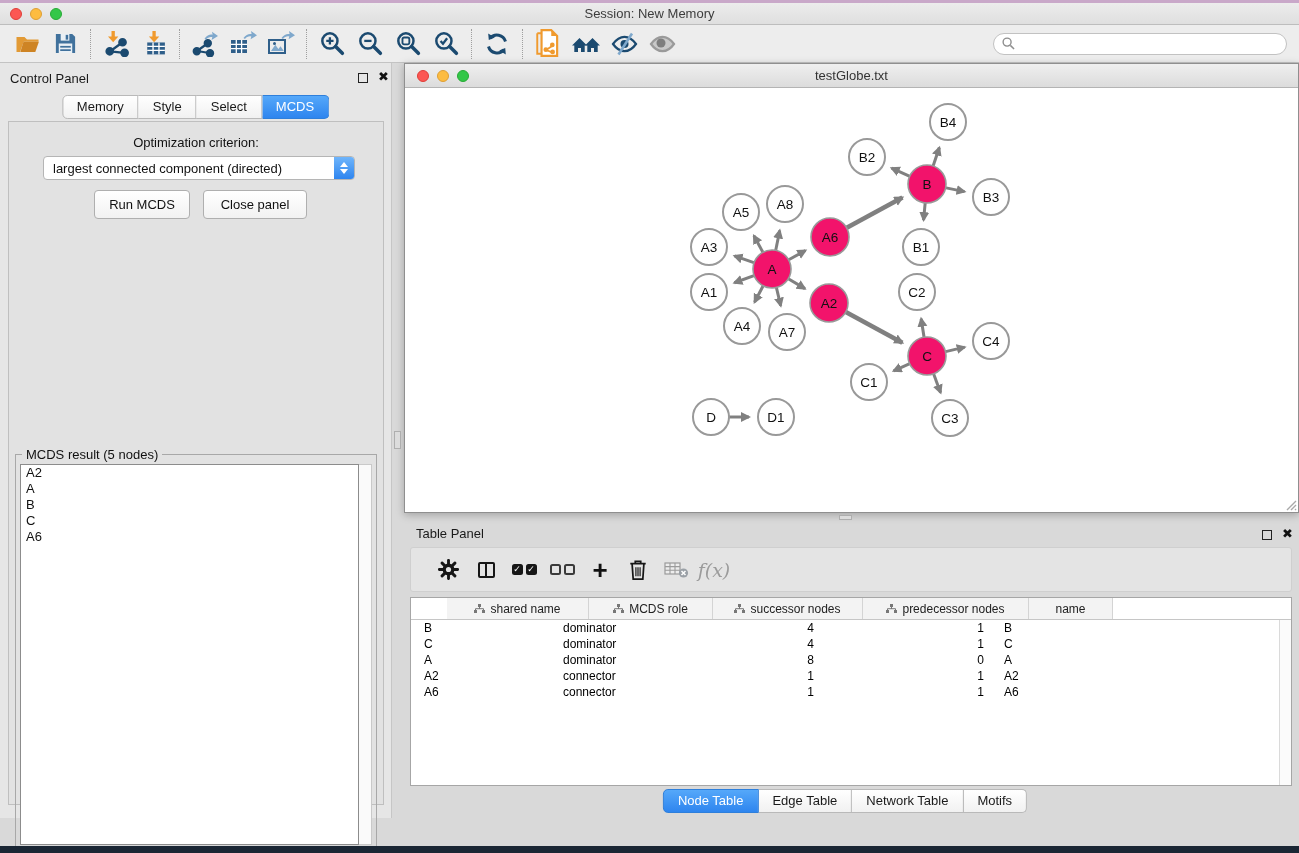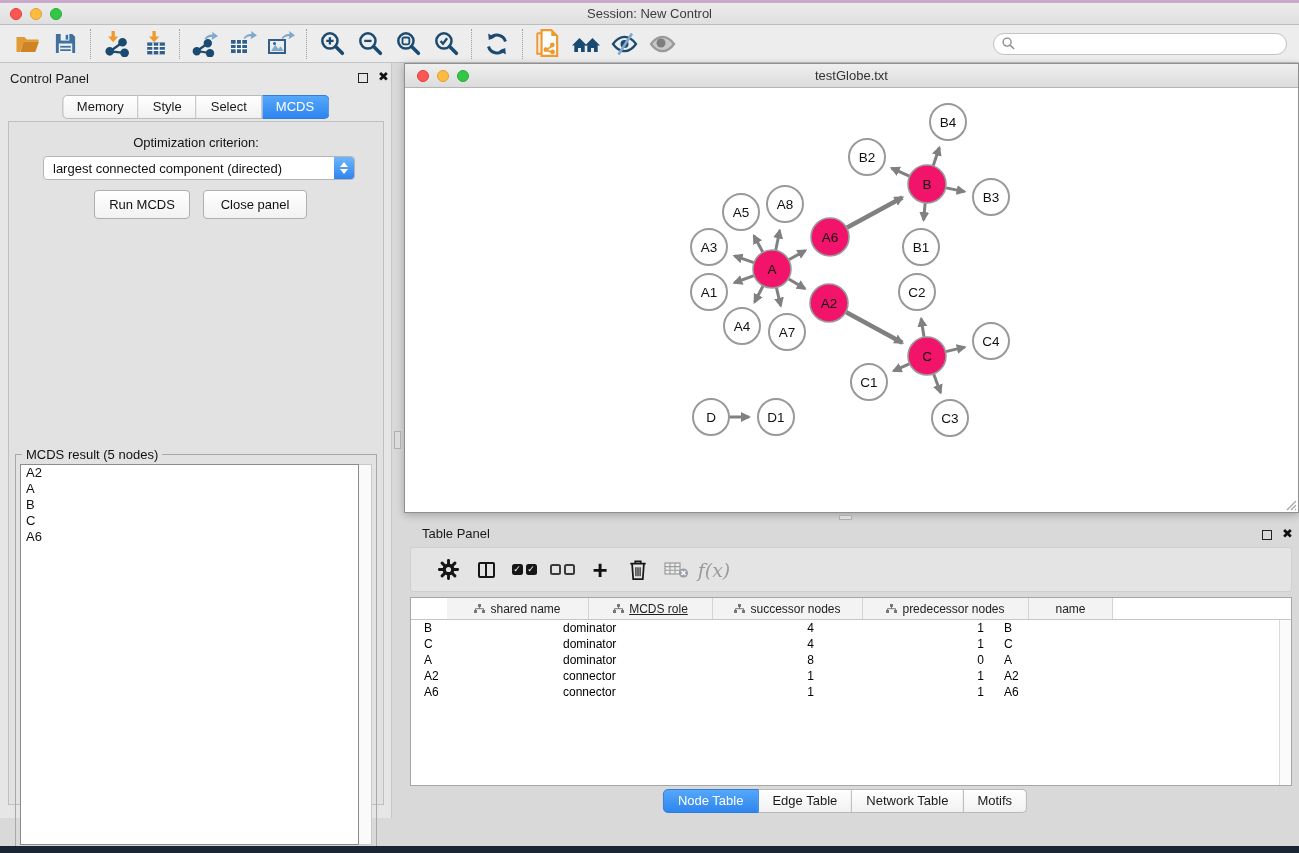--- a/index.html
+++ b/index.html
@@ -80,21 +80,21 @@
     background:linear-gradient(#EFEFEF,#DCDCDC); border-bottom:1px solid #B4B4B4; }
   .net-titlebar .lights { left:12px; }
   .net-title { width:100%; text-align:center; line-height:24px; font-size:13px; color:#333; }
   .net-canvas { position:absolute; left:0; top:24px; right:0; bottom:0; background:#fff; overflow:hidden; }
   .net-canvas svg.graph { position:absolute; left:0; top:0; }
   .resize-grip { position:absolute; right:1px; bottom:1px; }
   .edge-handle { position:absolute; background:#DCDCDC; border:1px solid #AEAEAE; }
 
   
   .table-panel { position:absolute; left:0; top:457px; width:907px; height:296px; }
-  .tp-title { position:absolute; left:30px; top:6px; font-size:13px; color:#1a1a1a; }
+  .tp-title { position:absolute; left:24px; top:6px; font-size:13px; color:#1a1a1a; }
   .tp-float { left:870px; } .tp-close { left:890px; }
   .tp-toolbar { position:absolute; left:18px; top:27px; width:882px; height:45px; background:#E4E4E4;
     border:1px solid #CFCFCF; border-radius:3px; display:flex; align-items:center; padding-left:18px; gap:0; }
   .tpt-btn { width:38px; height:38px; display:flex; align-items:center; justify-content:center; flex:0 0 auto; }
   .cb { width:11px; height:11px; border-radius:2.5px; display:inline-block; }
   .cb.on { background:#161616; color:#fff; font-size:9px; line-height:11px; text-align:center; }
   .cb.off { border:2px solid #3a3a3a; background:transparent; }
   .cbpair { display:flex; gap:3px; }
   .colico { width:17px; height:16px; border:2.6px solid #161616; border-radius:2px; position:relative; }
   .colico::after { content:""; position:absolute; left:50%; top:0; bottom:0; width:2.6px; margin-left:-1.3px; background:#161616; }
@@ -127,21 +127,21 @@
 
 <div class="app">
   <div class="strip-top"></div>
 
   <div class="titlebar">
     <div class="lights">
       <span class="light red"></span>
       <span class="light yellow"></span>
       <span class="light green"></span>
     </div>
-    <div class="title">Session: New Control</div>
+    <div class="title">Session: New Memory</div>
   </div>
 
   <div class="toolbar">
     <div class="tb-btn">
       <svg width="27" height="26" viewBox="0 0 26 26">
           <path d="M2 6h8l2.5 2.5H24v2.2H9.2L5.5 21H2z" fill="#E29A35"></path>
           <path d="M9 10.7h15.4L20.8 21H5.8z" fill="#CE8424"></path>
         </svg>
     </div>
     <div class="tb-btn">
@@ -518,21 +518,21 @@
                 <svg width="11" height="10" viewBox="0 0 11 10">
                   <path d="M5.5 3v2M1.5 6V4.7h8V6" stroke="#777" fill="none" stroke-width="1"></path>
                   <g fill="#777">
                     <rect x="4" y="0" width="3" height="3"></rect>
                     <rect x="0" y="6" width="3" height="3"></rect>
                     <rect x="8" y="6" width="3" height="3"></rect>
                   </g>
                 </svg>
                 <span>shared name</span>
               </div>
-              <div class="th-cell" style="width: 124px; text-decoration: underline;">
+              <div class="th-cell" style="width: 124px;">
                 <svg width="11" height="10" viewBox="0 0 11 10">
                   <path d="M5.5 3v2M1.5 6V4.7h8V6" stroke="#777" fill="none" stroke-width="1"></path>
                   <g fill="#777">
                     <rect x="4" y="0" width="3" height="3"></rect>
                     <rect x="0" y="6" width="3" height="3"></rect>
                     <rect x="8" y="6" width="3" height="3"></rect>
                   </g>
                 </svg>
                 <span>MCDS role</span>
               </div>

